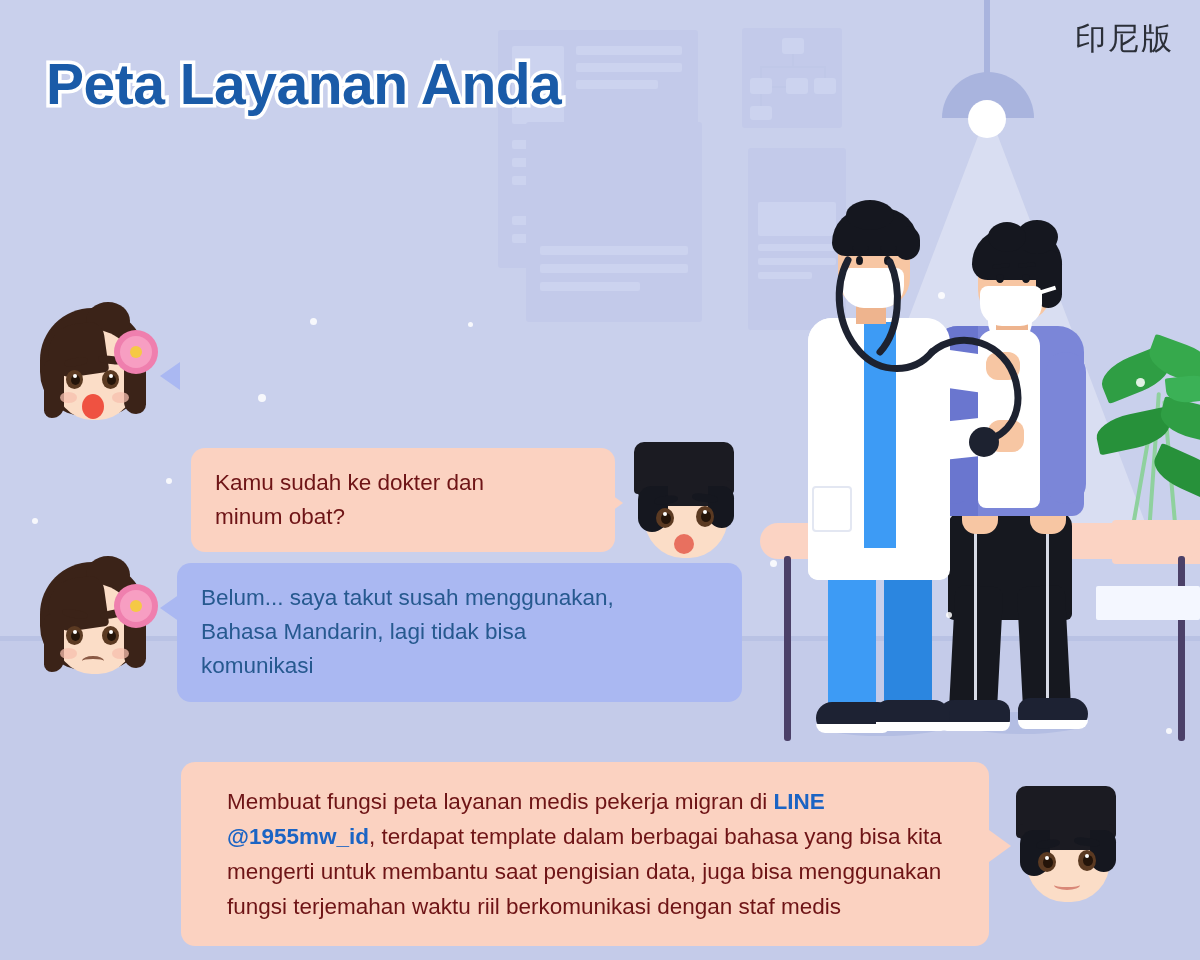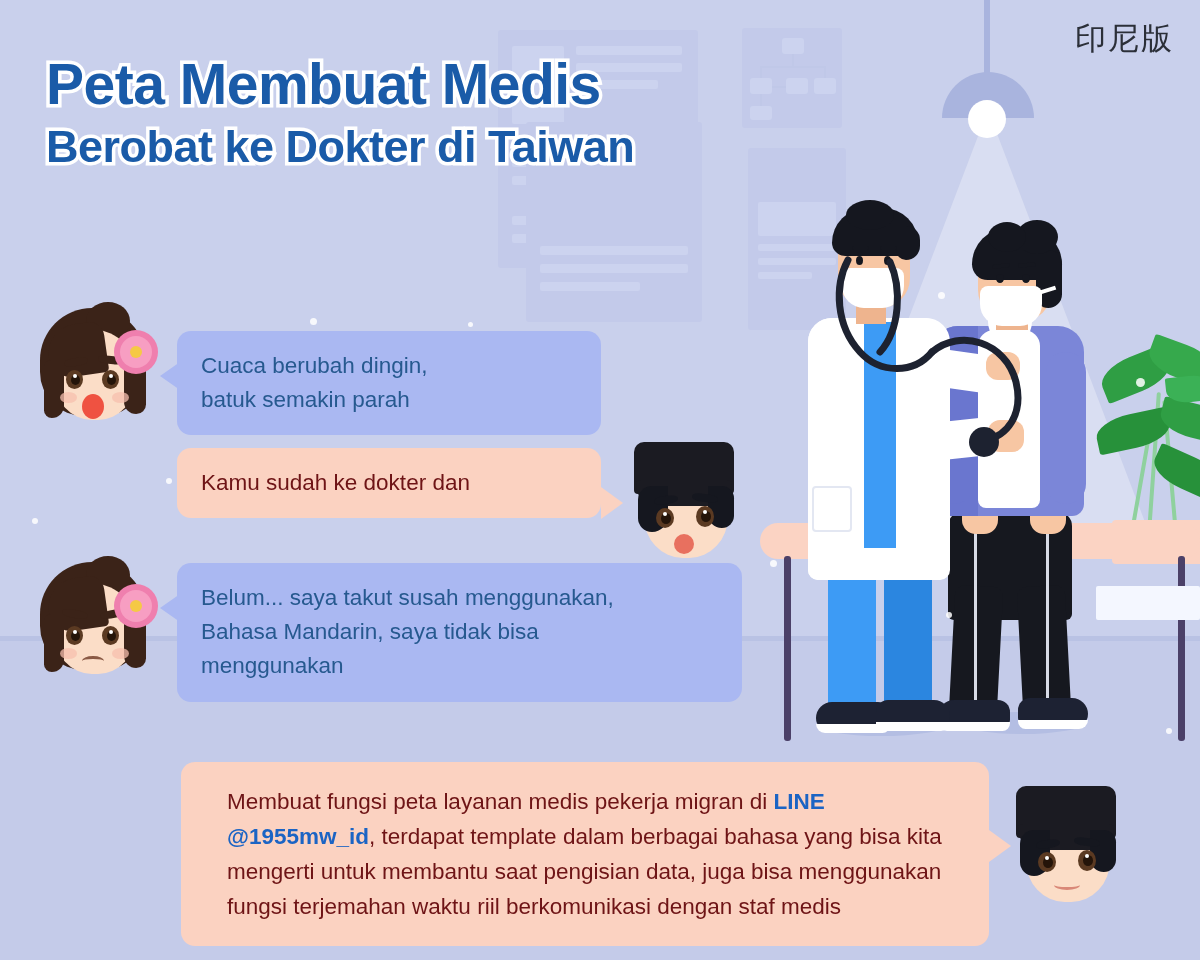--- a/index.html
+++ b/index.html
@@ -337,22 +337,21 @@
   <div class="sparkle" style="left:770px; top:560px; width:7px; height:7px;"></div>
   <div class="sparkle" style="left:946px; top:612px; width:6px; height:6px;"></div>
   <div class="sparkle" style="left:938px; top:292px; width:7px; height:7px;"></div>
   <div class="sparkle" style="left:1136px; top:378px; width:9px; height:9px;"></div>
   <div class="sparkle" style="left:1166px; top:728px; width:6px; height:6px;"></div>
   <div class="sparkle" style="left:786px; top:930px; width:6px; height:6px;"></div>
 
   <div id="corner-badge">印尼版</div>
 
   <div id="title-block">
-    <div class="t-line" id="t1">Peta Membuat Medis</div>
-    <div class="t-line" id="t3">Berobat ke Dokter di Taiwan</div>
+    <div class="t-line" id="t1">Peta Layanan Anda</div>
   </div>
 
   <div class="avatar" style="left:30px; top:302px; width:130px; height:128px;">
     <div class="av-hair" style="left:10px; top:6px; width:106px; height:108px; border-radius:52px 52px 44px 44px;"></div>
     <div class="av-hair" style="left:56px; top:0px; width:44px; height:38px; border-radius:50%; background:#3b2318;"></div>
     <div class="av-face" style="left:24px; top:28px; width:82px; height:90px;"></div>
     <div class="av-hair" style="left:18px; top:22px; width:58px; height:52px; border-radius:40px 20px 6px 30px; transform:rotate(-8deg);"></div>
     <div class="av-hair" style="left:14px; top:58px; width:20px; height:58px; border-radius:12px 0 22px 14px;"></div>
     <div class="av-hair" style="left:94px; top:50px; width:22px; height:62px; border-radius:0 14px 16px 20px;"></div>
     <div class="av-brow" style="left:34px; top:56px; width:24px; height:8px; transform:rotate(-10deg);"></div>
@@ -364,27 +363,24 @@
     <div class="av-gleam" style="left:43px; top:72px; width:4px; height:4px;"></div>
     <div class="av-gleam" style="left:79px; top:72px; width:4px; height:4px;"></div>
     <div class="av-cheek" style="left:30px; top:90px; width:17px; height:11px;"></div>
     <div class="av-cheek" style="left:82px; top:90px; width:17px; height:11px;"></div>
     <div class="av-mouth-o" style="left:52px; top:92px; width:22px; height:25px;"></div>
     <div class="av-flower" style="left:84px; top:28px; width:44px; height:44px;"></div>
     <div class="av-flower" style="left:90px; top:34px; width:32px; height:32px; background:#f79ec2;"></div>
     <div class="av-flower-c" style="left:100px; top:44px; width:12px; height:12px;"></div>
   </div>
   <div class="tail blue-l" style="left:160px; top:362px;"></div>
-  <div class="bubble blue" style="left:177px; top:331px; width:424px;">
-    <div>Cuaca berubah dingin,</div>
-    <div>batuk semakin parah</div>
-  </div>
-
-  <div class="bubble pink" style="left:177px; top:448px; width:424px;">
+
+  <div class="bubble pink" style="left:191px; top:448px; width:424px;">
     <div>Kamu sudah ke dokter dan</div>
+    <div>minum obat?</div>
   </div>
   <div class="tail pink-r" style="left:601px; top:487px;"></div>
   <div class="avatar" style="left:622px; top:440px; width:128px; height:124px;">
     <div class="av-face" style="left:22px; top:28px; width:84px; height:90px;"></div>
     <div class="av-cap" style="left:12px; top:2px; width:100px; height:52px; border-radius:10px 10px 4px 4px;"></div>
     <div class="av-cap" style="left:14px; top:40px; width:96px; height:26px; border-radius:6px 6px 26px 26px;"></div>
     <div class="av-hair-b" style="left:16px; top:46px; width:30px; height:46px; border-radius:14px 0 16px 14px;"></div>
     <div class="av-hair-b" style="left:86px; top:46px; width:26px; height:42px; border-radius:0 14px 14px 16px;"></div>
     <div class="av-brow-b" style="left:32px; top:56px; width:24px; height:8px; transform:rotate(-8deg);"></div>
     <div class="av-brow-b" style="left:70px; top:54px; width:26px; height:8px; transform:rotate(8deg);"></div>
@@ -415,22 +411,22 @@
     <div class="av-cheek" style="left:30px; top:92px; width:17px; height:11px;"></div>
     <div class="av-cheek" style="left:82px; top:92px; width:17px; height:11px;"></div>
     <div class="av-frown" style="left:52px; top:100px; transform:rotate(180deg);"></div>
     <div class="av-flower" style="left:84px; top:28px; width:44px; height:44px;"></div>
     <div class="av-flower" style="left:90px; top:34px; width:32px; height:32px; background:#f79ec2;"></div>
     <div class="av-flower-c" style="left:100px; top:44px; width:12px; height:12px;"></div>
   </div>
   <div class="tail blue-l" style="left:160px; top:594px;"></div>
   <div class="bubble blue" style="left:177px; top:563px; width:565px;">
     <div>Belum... saya takut susah menggunakan,</div>
-    <div>Bahasa Mandarin, saya tidak bisa</div>
-    <div>menggunakan</div>
+    <div>Bahasa Mandarin, lagi tidak bisa</div>
+    <div>komunikasi</div>
   </div>
 
   <div class="bubble pink" style="left:181px; top:762px; width:808px; padding:22px 46px 22px 46px; line-height:1.56;">
     <span>Membuat fungsi peta layanan medis pekerja migran di </span><span class="line-id">LINE @1955mw_id</span><span>, terdapat template dalam berbagai bahasa yang bisa kita mengerti untuk membantu saat pengisian data, juga bisa menggunakan fungsi terjemahan waktu riil berkomunikasi dengan staf medis</span>
   </div>
   <div class="tail pink-r" style="left:989px; top:830px;"></div>
   <div class="avatar" style="left:1004px; top:784px; width:128px; height:124px;">
     <div class="av-face" style="left:22px; top:28px; width:84px; height:90px;"></div>
     <div class="av-cap" style="left:12px; top:2px; width:100px; height:52px; border-radius:10px 10px 4px 4px;"></div>
     <div class="av-cap" style="left:14px; top:40px; width:96px; height:26px; border-radius:6px 6px 26px 26px;"></div>

